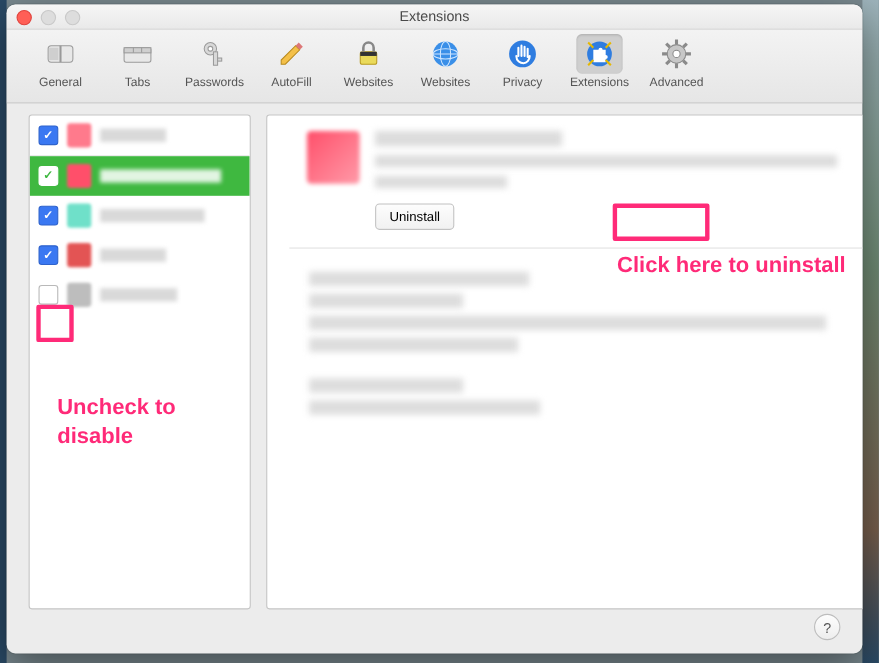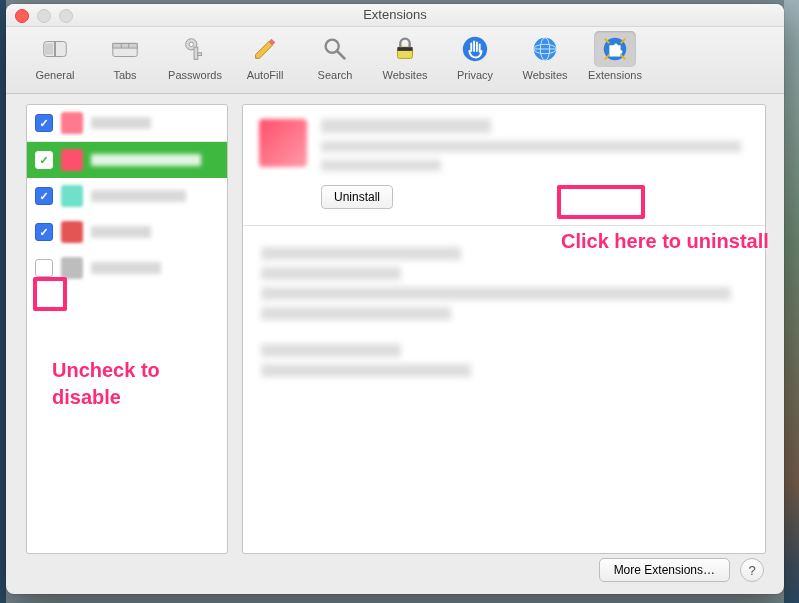--- a/index.html
+++ b/index.html
@@ -19,21 +19,21 @@
   
   .toolbar{height:62px;background:linear-gradient(#f3f3f3,#e6e6e6);border-bottom:1px solid #c9c9c9;display:flex;align-items:flex-start;padding:4px 8px 0 8px;gap:4px;}
   .tbitem{display:flex;flex-direction:column;align-items:center;width:50px;cursor:default;margin-left:16px;}
   .tbitem .iconwrap{width:42px;height:36px;border-radius:5px;display:flex;align-items:center;justify-content:center;}
   .tbitem.selected .iconwrap{background:#cfcfcf;box-shadow:inset 0 1px 2px rgba(0,0,0,.15);}
   .tbitem .lbl{font-size:11px;color:#555;margin-top:2px;}
   
   .body{position:absolute;top:88px;left:0;right:0;bottom:0;}
   .panel{position:absolute;background:#fff;border:1px solid #c5c5c5;border-radius:3px;}
   .sidebar{left:20px;top:12px;width:200px;height:448px;overflow:hidden;}
-  .detail{left:236px;top:12px;width:522px;height:448px;overflow:hidden;}
+  .detail{left:236px;top:12px;width:522px;height:448px;overflow:hidden;padding-left:20px;}
   
   .sbrow{height:36px;display:flex;align-items:center;padding:0 8px;gap:8px;border-bottom:0;position:relative;}
   .sbrow.first{border-bottom:1px solid #e8e8e8;}
   .sbrow.sel{background:#3fb840;color:#fff;}
   .chk{width:16px;height:16px;border-radius:3px;border:1px solid #b9b9b9;background:#fff;display:flex;align-items:center;justify-content:center;}
   .chk.on{background:#3a78f2;border-color:#2f63cc;}
   .chk.on::after{content:"✓";color:#fff;font-size:11px;line-height:1;font-weight:bold;}
   .sbrow.sel .chk.on{background:#fff;border-color:#fff;}
   .sbrow.sel .chk.on::after{color:#3fb840;}
   .exticon{width:22px;height:22px;border-radius:3px;}
@@ -112,65 +112,75 @@
             <svg class="tbicon" viewBox="0 0 32 32">
               <polygon points="6,26 10,26 24,12 20,8 6,22" fill="#f4c048" stroke="#b88a1f"></polygon>
               <polygon points="20,8 24,12 27,9 23,5" fill="#d77"></polygon>
             </svg>
           </div>
         <span class="lbl">AutoFill</span>
       </div>
       <div class="tbitem">
         <div class="iconwrap">
             <svg class="tbicon" viewBox="0 0 32 32">
-              <circle cx="13" cy="13" r="7" fill="none" stroke="#8a8a8a" stroke-width="2.5"></circle>
-              <line x1="18" y1="18" x2="26" y2="26" stroke="#8a8a8a" stroke-width="3" stroke-linecap="round"></line>
-            </svg>
-          </div>
-        <span class="lbl">Search</span>
-      </div>
-      <div class="tbitem">
-        <div class="iconwrap">
-            <svg class="tbicon" viewBox="0 0 32 32">
               <rect x="8" y="14" width="16" height="12" rx="2" fill="#eada5a" stroke="#b89a1f"></rect>
               <rect x="8" y="14" width="16" height="4" fill="#333"></rect>
               <path d="M11 14 v-4 a5 5 0 0 1 10 0 v4" fill="none" stroke="#888" stroke-width="2.5"></path>
             </svg>
           </div>
         <span class="lbl">Websites</span>
-      </div>
-      <div class="tbitem">
-        <div class="iconwrap">
-            <svg class="tbicon" viewBox="0 0 32 32">
-              <circle cx="16" cy="16" r="13" fill="#2f7de0"></circle>
-              <path d="M12 10 v8 M15 8 v10 M18 9 v9 M21 11 v8 M10 18 c0 5 4 7 7 7 s6-3 6-7" fill="none" stroke="#fff" stroke-width="2" stroke-linecap="round"></path>
-            </svg>
-          </div>
-        <span class="lbl">Privacy</span>
       </div>
       <div class="tbitem">
         <div class="iconwrap">
             <svg class="tbicon" viewBox="0 0 32 32">
               <circle cx="16" cy="16" r="12" fill="#3a8fe8"></circle>
               <ellipse cx="16" cy="16" rx="12" ry="5" fill="none" stroke="#cfe6ff"></ellipse>
               <ellipse cx="16" cy="16" rx="5" ry="12" fill="none" stroke="#cfe6ff"></ellipse>
               <line x1="4" y1="16" x2="28" y2="16" stroke="#cfe6ff"></line>
             </svg>
           </div>
         <span class="lbl">Websites</span>
       </div>
+      <div class="tbitem">
+        <div class="iconwrap">
+            <svg class="tbicon" viewBox="0 0 32 32">
+              <circle cx="16" cy="16" r="13" fill="#2f7de0"></circle>
+              <path d="M12 10 v8 M15 8 v10 M18 9 v9 M21 11 v8 M10 18 c0 5 4 7 7 7 s6-3 6-7" fill="none" stroke="#fff" stroke-width="2" stroke-linecap="round"></path>
+            </svg>
+          </div>
+        <span class="lbl">Privacy</span>
+      </div>
       <div class="tbitem selected">
         <div class="iconwrap">
             <svg class="tbicon" viewBox="0 0 32 32">
               <circle cx="16" cy="16" r="12" fill="#2f7de0"></circle>
               <path d="M10 12 h5 a2 2 0 1 1 4 0 h3 v5 a2 2 0 1 1 0 4 v3 h-12 z" fill="#fff"></path>
               <path d="M5 5 L10 10 M27 5 L22 10 M5 27 L10 22 M27 27 L22 22" stroke="#e6b800" stroke-width="2"></path>
             </svg>
           </div>
         <span class="lbl">Extensions</span>
+      </div>
+      <div class="tbitem">
+        <div class="iconwrap">
+            <svg class="tbicon" viewBox="0 0 32 32">
+              <circle cx="16" cy="16" r="9" fill="#c7c7c7" stroke="#8a8a8a"></circle>
+              <circle cx="16" cy="16" r="3.5" fill="#fff" stroke="#8a8a8a"></circle>
+              <g stroke="#8a8a8a" stroke-width="3">
+                <line x1="16" y1="2" x2="16" y2="7"></line>
+                <line x1="16" y1="25" x2="16" y2="30"></line>
+                <line x1="2" y1="16" x2="7" y2="16"></line>
+                <line x1="25" y1="16" x2="30" y2="16"></line>
+                <line x1="6" y1="6" x2="9.5" y2="9.5"></line>
+                <line x1="22.5" y1="22.5" x2="26" y2="26"></line>
+                <line x1="6" y1="26" x2="9.5" y2="22.5"></line>
+                <line x1="22.5" y1="9.5" x2="26" y2="6"></line>
+              </g>
+            </svg>
+          </div>
+        <span class="lbl">Advanced</span>
       </div>
     </div>
 
     <div class="body">
 
       <div class="panel sidebar">
         <div class="sbrow first">
           <div class="chk on"></div>
           <div class="exticon" style="background:#ff7a8c;filter:blur(1.5px);"></div>
           <div class="blurtxt" style="max-width:60px;"></div>
@@ -212,21 +222,20 @@
           <div class="bl" style="width:200px;"></div>
           <div class="bl" style="width:140px;"></div>
           <div class="bl" style="width:470px;"></div>
           <div class="bl" style="width:190px;"></div>
           <div style="height:10px;"></div>
           <div class="bl" style="width:140px;"></div>
           <div class="bl" style="width:210px;"></div>
         </div>
       </div>
 
-      <button class="morebtn">More Extensions…</button>
       <div class="helpbtn">?</div>
     </div>
 
     <div class="annot-uninst-box" style="left:551px;top:181px;width:80px;height:26px;"></div>
     <div class="annot-uninst-box" style="left:27px;top:273px;width:26px;height:26px;"></div>
     <div class="annot" style="left:555px;top:226px;">Click here to uninstall</div>
     <div class="annot" style="left:46px;top:321px;width:160px;line-height:1.35;margin-top:32px;">Uncheck to disable</div>
 
   </div>
 </div>

